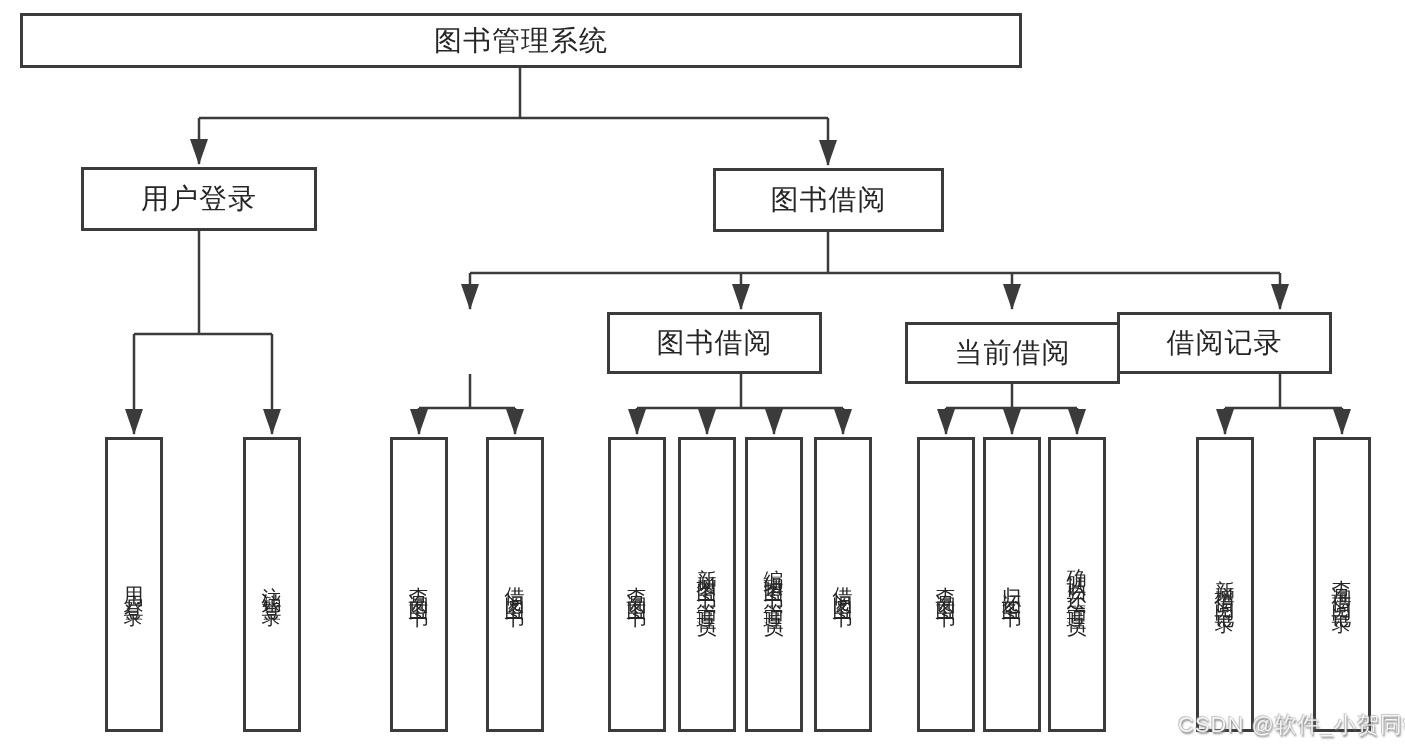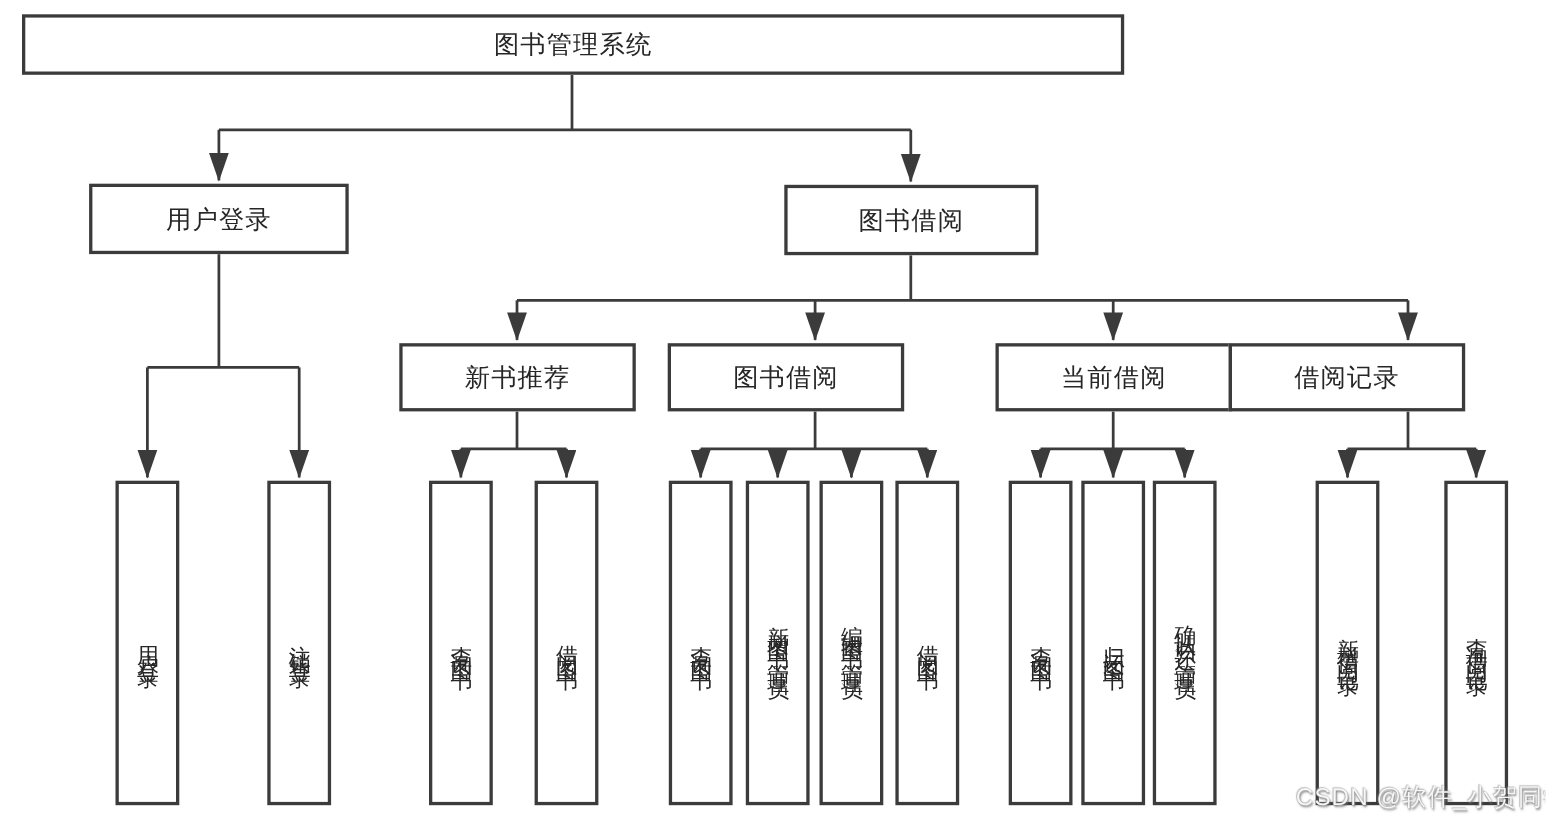--- a/index.html
+++ b/index.html
@@ -3,21 +3,21 @@
 <meta charset="utf-8">
 <style>
   html,body{margin:0;padding:0;background:#fff;}
   #canvas{
     position:relative;width:1405px;height:747px;background:var(--background,#fff);
     font-family:"Liberation Sans","DejaVu Sans",sans-serif;overflow:hidden;
   }
   .box{
     position:absolute;box-sizing:border-box;border:3px solid var(--line,#3b3b3b);
     background:#ffffff;display:flex;align-items:center;justify-content:center;
-    color:var(--text,#262626);font-size:23px;letter-spacing:1px;z-index:2;
+    color:var(--text,#262626);font-size:28px;letter-spacing:1px;z-index:2;
   }
   .leaf{
     writing-mode:vertical-rl;font-size:20px;letter-spacing:7px;
     width:58px;top:437px;height:295px;line-height:1;
   }
   .lv2{height:64px;}
   .lv3{width:215px;top:312px;height:62px;}
   #connectors{position:absolute;left:0;top:0;z-index:1;color:var(--line,#3b3b3b);}
   .watermark{
     position:absolute;left:1178px;top:710px;z-index:3;
@@ -74,23 +74,22 @@
       <path d="M1225 408 V434" marker-end="url(#arw)"></path>
       <path d="M1342 408 V434" marker-end="url(#arw)"></path>
     </g>
   </svg>
 
   <div class="box" style="left:20px;top:13px;width:1002px;height:55px;">图书管理系统</div>
 
   <div class="box lv2" style="left:81px;top:167px;width:236px;">用户登录</div>
   <div class="box lv2" style="left:713px;top:168px;width:231px;">图书借阅</div>
 
-  <div class="box lv3" style="left:363px;">新书推荐</div>
   <div class="box lv3" style="left:607px;">图书借阅</div>
-  <div class="box lv3" style="left:905px;">当前借阅</div>
+  <div class="box lv3" style="left:905px;margin-top:10px;">当前借阅</div>
   <div class="box lv3" style="left:1117px;">借阅记录</div>
 
   <div class="box leaf" style="left:105px;">用户登录</div>
   <div class="box leaf" style="left:243px;">注销登录</div>
 
   <div class="box leaf" style="left:390px;">查询图书</div>
   <div class="box leaf" style="left:486px;">借阅图书</div>
 
   <div class="box leaf" style="left:608px;">查询图书</div>
   <div class="box leaf" style="left:678px;">新增图书（管理员）</div>

